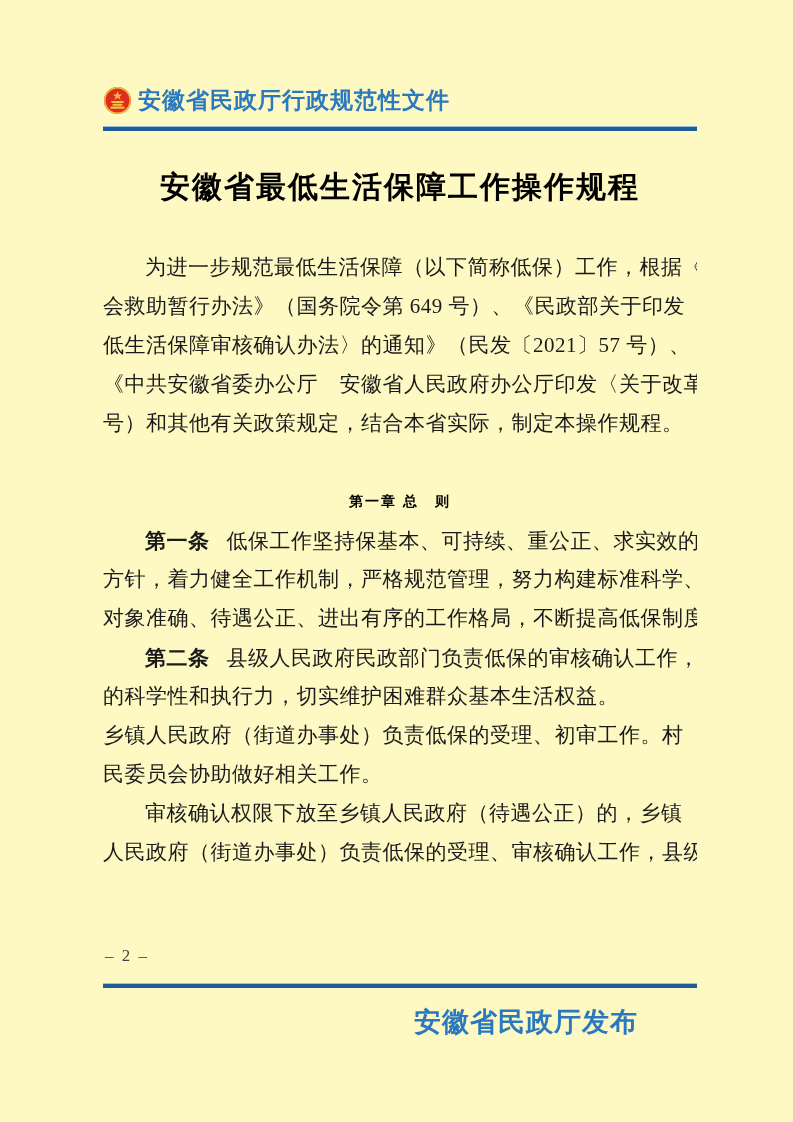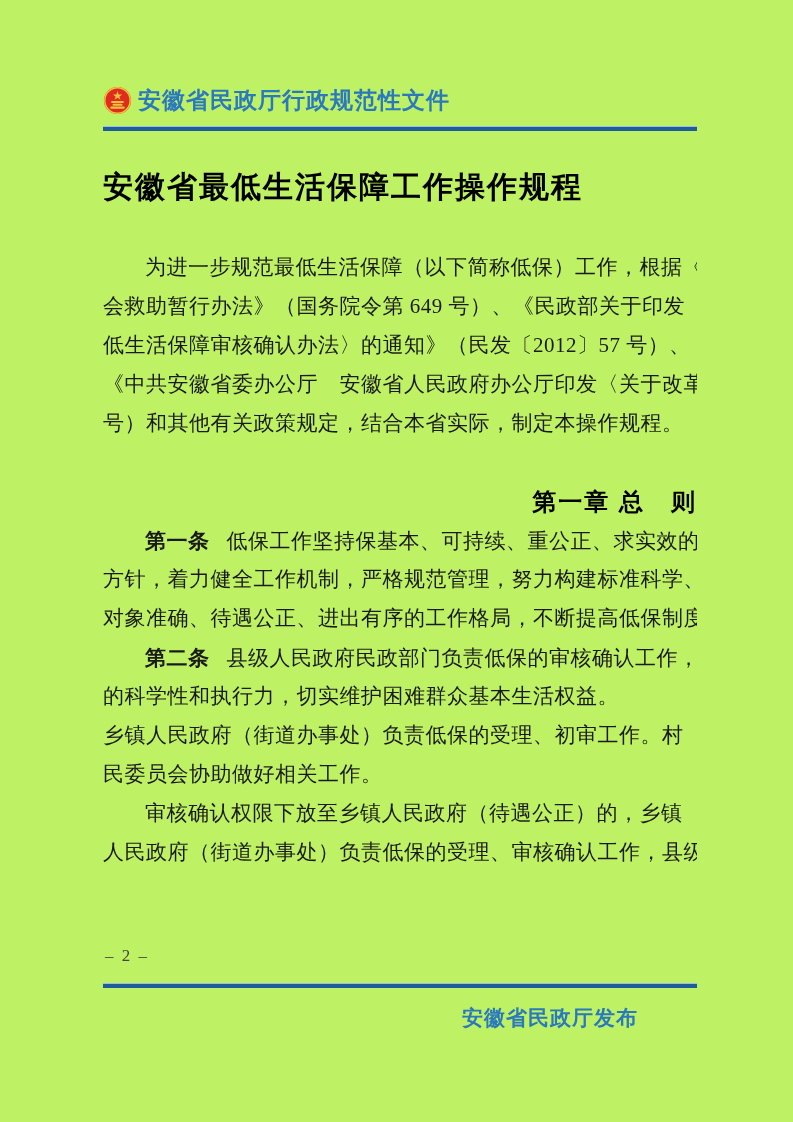--- a/index.html
+++ b/index.html
@@ -4,21 +4,21 @@
 <style>
   html, body {
     margin: 0;
     padding: 0;
     background: #ffffff;
   }
   .page {
     position: relative;
     width: 793px;
     height: 1122px;
-    background: #bef264;
+    background: #fef9c3;
     overflow: hidden;
     font-family: "Liberation Serif", "DejaVu Serif", serif;
     color: #1a1a1a;
   }
 
   
   .doc-header {
     position: absolute;
     left: 103px;
     top: 82px;
@@ -51,21 +51,21 @@
     border-top: 1px solid #9ec0de;
     box-sizing: border-box;
   }
 
   
   .doc-title {
     position: absolute;
     left: 103px;
     top: 166px;
     width: 594px;
-    text-align: left;
+    text-align: center;
     font-family: "Liberation Serif", "DejaVu Serif", serif;
     font-weight: bold;
     font-size: 30px;
     letter-spacing: 2px;
     color: #000000;
     line-height: 42px;
     white-space: nowrap;
   }
 
   
@@ -85,24 +85,24 @@
   }
   .line.indent {
     padding-left: 42px;
   }
   .spacer {
     height: 39px;
   }
   .chapter-heading {
     height: 39px;
     line-height: 39px;
-    text-align: right;
+    text-align: center;
     font-family: "Liberation Sans", "DejaVu Sans", sans-serif;
     font-weight: bold;
-    font-size: 24px;
+    font-size: 14px;
     letter-spacing: 2px;
     color: #000000;
   }
   .term {
     font-family: "Liberation Sans", "DejaVu Sans", sans-serif;
     font-weight: bold;
     margin-right: 17px;
   }
 
   
@@ -123,21 +123,21 @@
     background: #1e5c9c;
     border-top: 1px solid #9ec0de;
     box-sizing: border-box;
   }
   .publisher {
     position: absolute;
     right: 155px;
     top: 1004px;
     font-family: "Liberation Sans", "DejaVu Sans", sans-serif;
     font-weight: bold;
-    font-size: 21px;
+    font-size: 27px;
     letter-spacing: 1px;
     color: #2a79be;
     white-space: nowrap;
   }
 </style>
 </head>
 <body>
 
 <div class="page">
 
@@ -153,21 +153,21 @@
     <span class="agency-label">安徽省民政厅行政规范性文件</span>
   </div>
   <div class="header-rule"></div>
 
   <div class="doc-title">安徽省最低生活保障工作操作规程</div>
 
   <div class="doc-body">
 
     <div class="line indent">为进一步规范最低生活保障（以下简称低保）工作，根据《社</div>
     <div class="line">会救助暂行办法》（国务院令第 649 号）、《民政部关于印发〈最</div>
-    <div class="line">低生活保障审核确认办法〉的通知》（民发〔2012〕57 号）、</div>
+    <div class="line">低生活保障审核确认办法〉的通知》（民发〔2021〕57 号）、</div>
     <div class="line">《中共安徽省委办公厅　安徽省人民政府办公厅印发〈关于改革</div>
     <div class="line">号）和其他有关政策规定，结合本省实际，制定本操作规程。</div>
 
     <div class="spacer"></div>
 
     <div class="chapter-heading">第一章  总　则</div>
 
     <div class="line indent"><span class="term">第一条</span><span>低保工作坚持保基本、可持续、重公正、求实效的</span></div>
     <div class="line">方针，着力健全工作机制，严格规范管理，努力构建标准科学、</div>
     <div class="line">对象准确、待遇公正、进出有序的工作格局，不断提高低保制度</div>

